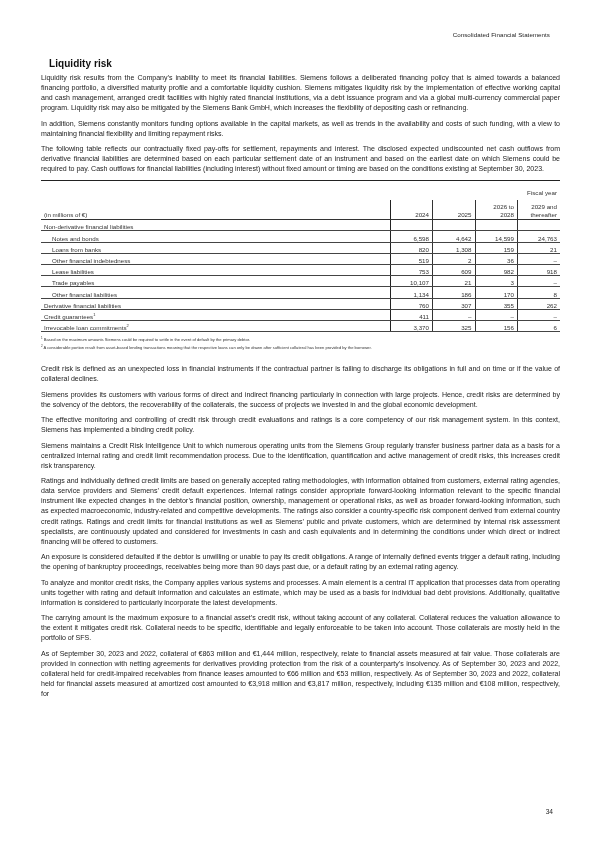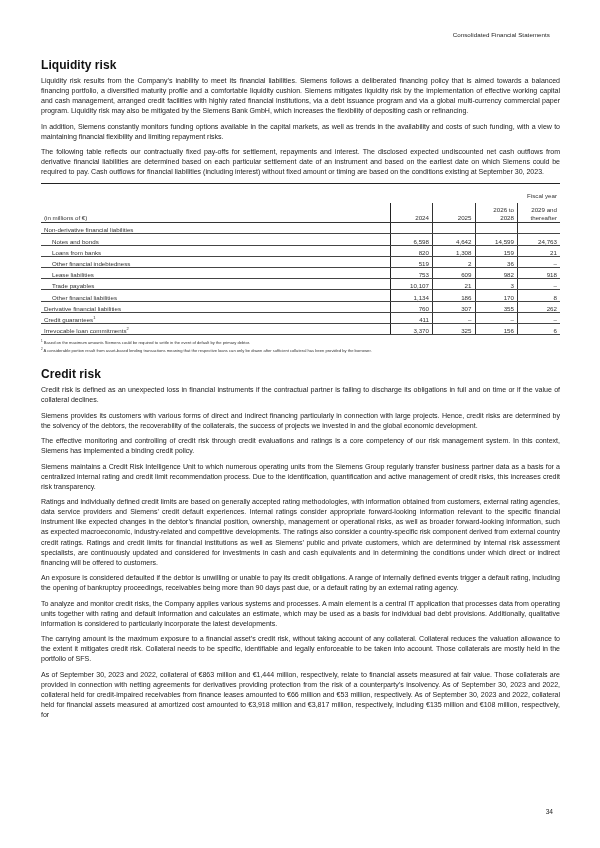--- a/index.html
+++ b/index.html
@@ -11,22 +11,22 @@
     overflow: hidden;
   }
   .running-header {
     position: absolute; top: 31px; right: 50px;
     font-size: 6.2px; color: #222; letter-spacing: 0.05px;
   }
   .content {
     position: absolute; left: 41px; top: 58px; width: 519px;
   }
   h2 {
-    font-size: 12px; font-weight: bold; color: #111;
-    margin: 0 0 4px 0; letter-spacing: 0.05px;
+    font-size: 10px; font-weight: bold; color: #111;
+    margin: 0 0 4px 8px; letter-spacing: 0.05px;
   }
   p {
     font-size: 7.05px; line-height: 10.1px; text-align: justify;
     color: #1c1c1c; margin: 0 0 5.3px 0; letter-spacing: -0.02px;
   }
   .table-wrap { margin-top: 5px; border-top: 1.6px solid #222; }
   table {
     width: 100%; border-collapse: collapse;
     font-size: 6.2px; color: #333;
   }
@@ -167,21 +167,20 @@
         </tbody>
     </table>
   </div>
 
   <div class="footnotes">
     <div class="footnote"><sup>1</sup> <span>Based on the maximum amounts Siemens could be required to settle in the event of default by the primary debtor.</span></div>
     <div class="footnote"><sup>2</sup> <span>A considerable portion result from asset-based lending transactions meaning that the respective loans can only be drawn after sufficient collateral has been provided by the borrower.</span></div>
   </div>
 
   <section class="credit">
-    <h2>Credit risk</h2>
     <p>Credit risk is defined as an unexpected loss in financial instruments if the contractual partner is failing to discharge its obligations in full and on time or if the value of collateral declines.</p>
     <p>Siemens provides its customers with various forms of direct and indirect financing particularly in connection with large projects. Hence, credit risks are determined by the solvency of the debtors, the recoverability of the collaterals, the success of projects we invested in and the global economic development.</p>
     <p>The effective monitoring and controlling of credit risk through credit evaluations and ratings is a core competency of our risk management system. In this context, Siemens has implemented a binding credit policy.</p>
     <p>Siemens maintains a Credit Risk Intelligence Unit to which numerous operating units from the Siemens Group regularly transfer business partner data as a basis for a centralized internal rating and credit limit recommendation process. Due to the identification, quantification and active management of credit risks, this increases credit risk transparency.</p>
     <p>Ratings and individually defined credit limits are based on generally accepted rating methodologies, with information obtained from customers, external rating agencies, data service providers and Siemens’ credit default experiences. Internal ratings consider appropriate forward-looking information relevant to the specific financial instrument like expected changes in the debtor’s financial position, ownership, management or operational risks, as well as broader forward-looking information, such as expected macroeconomic, industry-related and competitive developments. The ratings also consider a country-specific risk component derived from external country credit ratings. Ratings and credit limits for financial institutions as well as Siemens’ public and private customers, which are determined by internal risk assessment specialists, are continuously updated and considered for investments in cash and cash equivalents and in determining the conditions under which direct or indirect financing will be offered to customers.</p>
     <p>An exposure is considered defaulted if the debtor is unwilling or unable to pay its credit obligations. A range of internally defined events trigger a default rating, including the opening of bankruptcy proceedings, receivables being more than 90 days past due, or a default rating by an external rating agency.</p>
     <p>To analyze and monitor credit risks, the Company applies various systems and processes. A main element is a central IT application that processes data from operating units together with rating and default information and calculates an estimate, which may be used as a basis for individual bad debt provisions. Additionally, qualitative information is considered to particularly incorporate the latest developments.</p>
     <p>The carrying amount is the maximum exposure to a financial asset’s credit risk, without taking account of any collateral. Collateral reduces the valuation allowance to the extent it mitigates credit risk. Collateral needs to be specific, identifiable and legally enforceable to be taken into account. Those collaterals are mostly held in the portfolio of SFS.</p>
     <p>As of September 30, 2023 and 2022, collateral of €863 million and €1,444 million, respectively, relate to financial assets measured at fair value. Those collaterals are provided in connection with netting agreements for derivatives providing protection from the risk of a counterparty’s insolvency. As of September 30, 2023 and 2022, collateral held for credit-impaired receivables from finance leases amounted to €66 million and €53 million, respectively. As of September 30, 2023 and 2022, collateral held for financial assets measured at amortized cost amounted to €3,918 million and €3,817 million, respectively, including €135 million and €108 million, respectively, for</p>
   </section>

